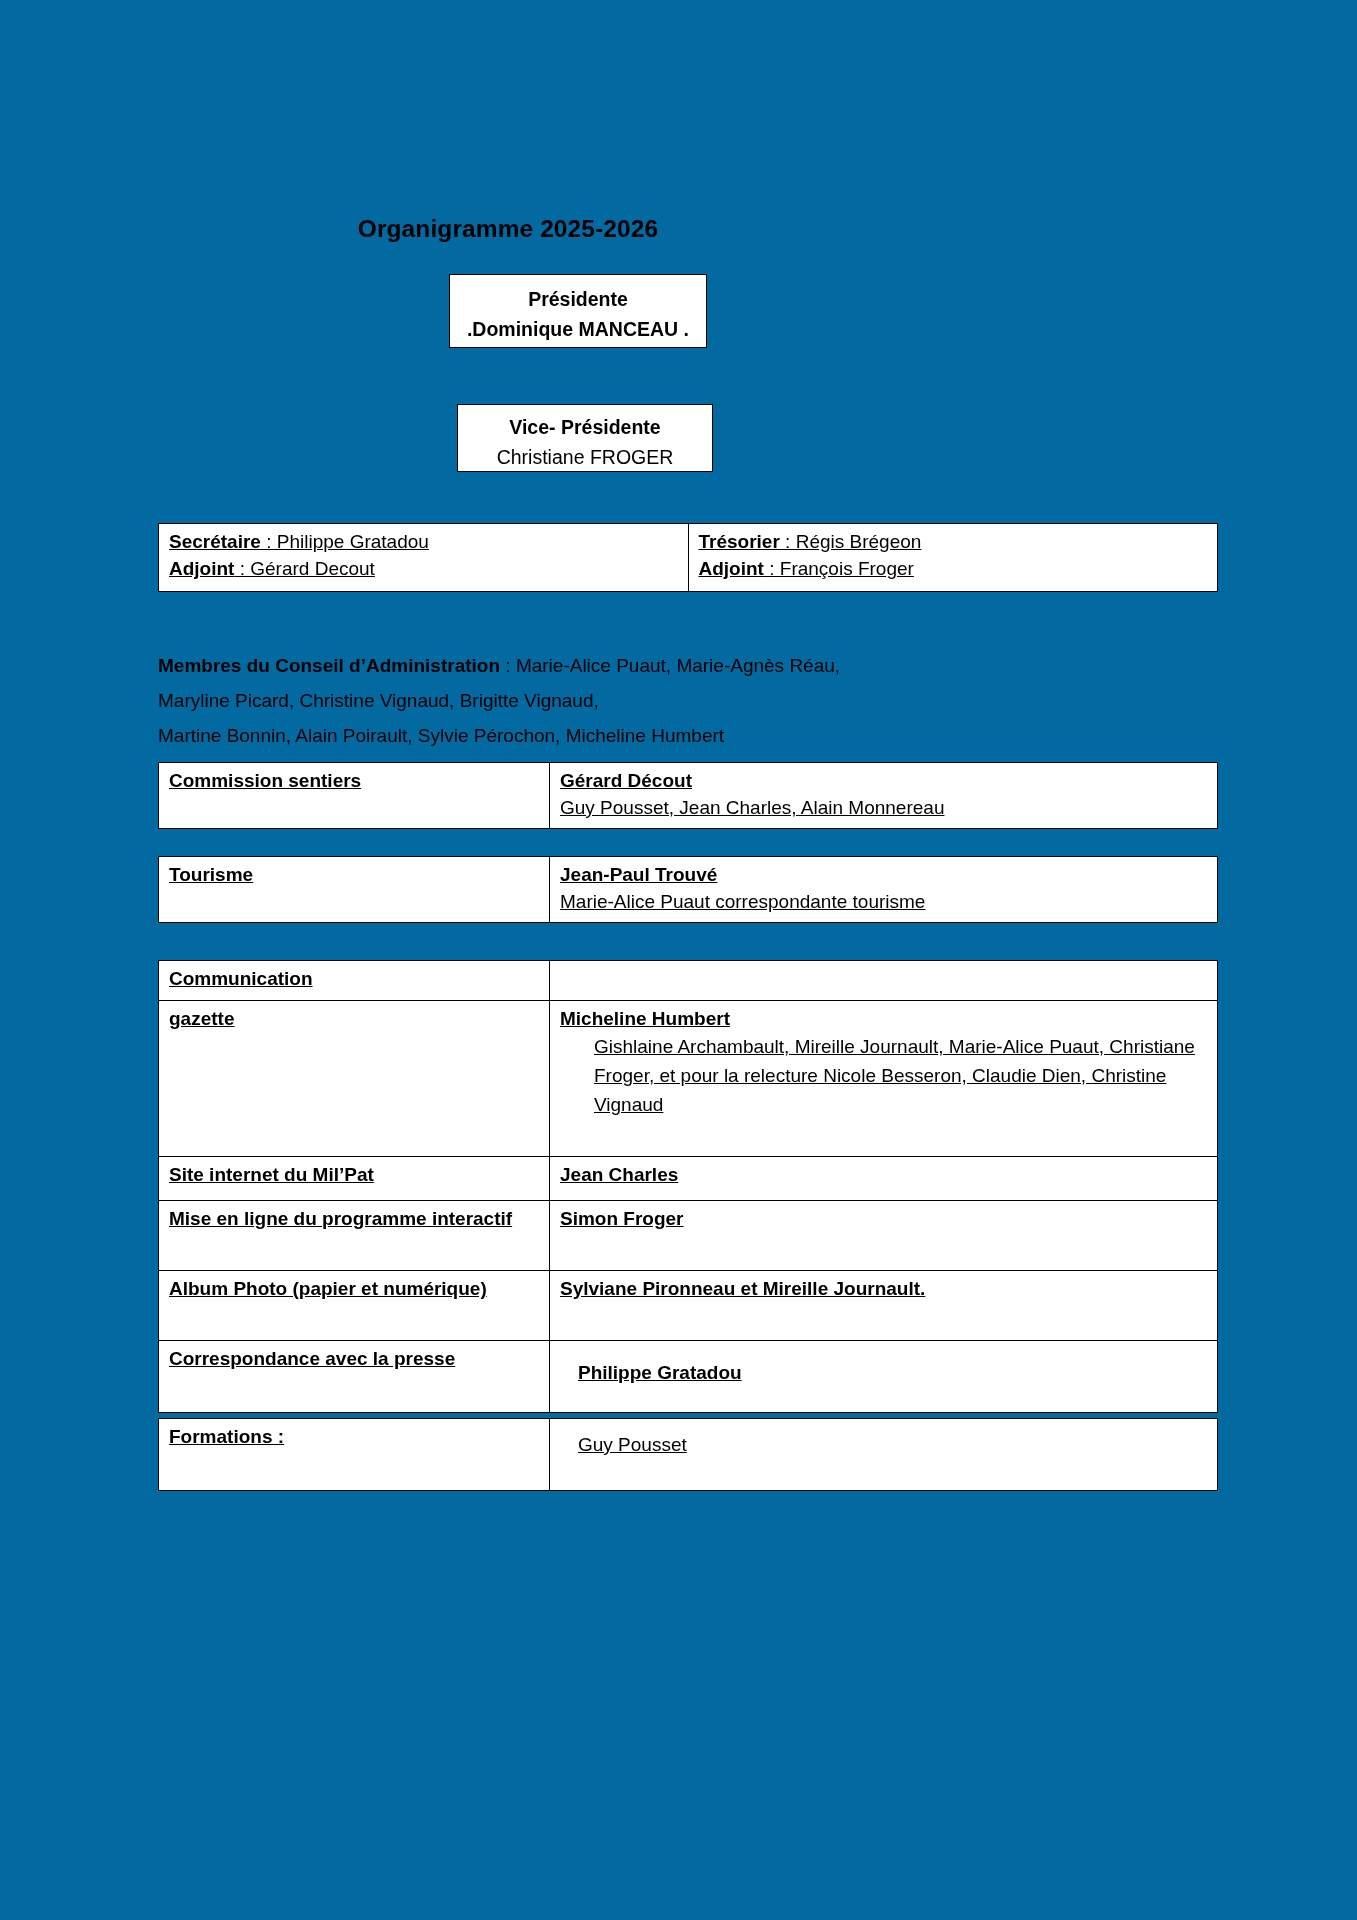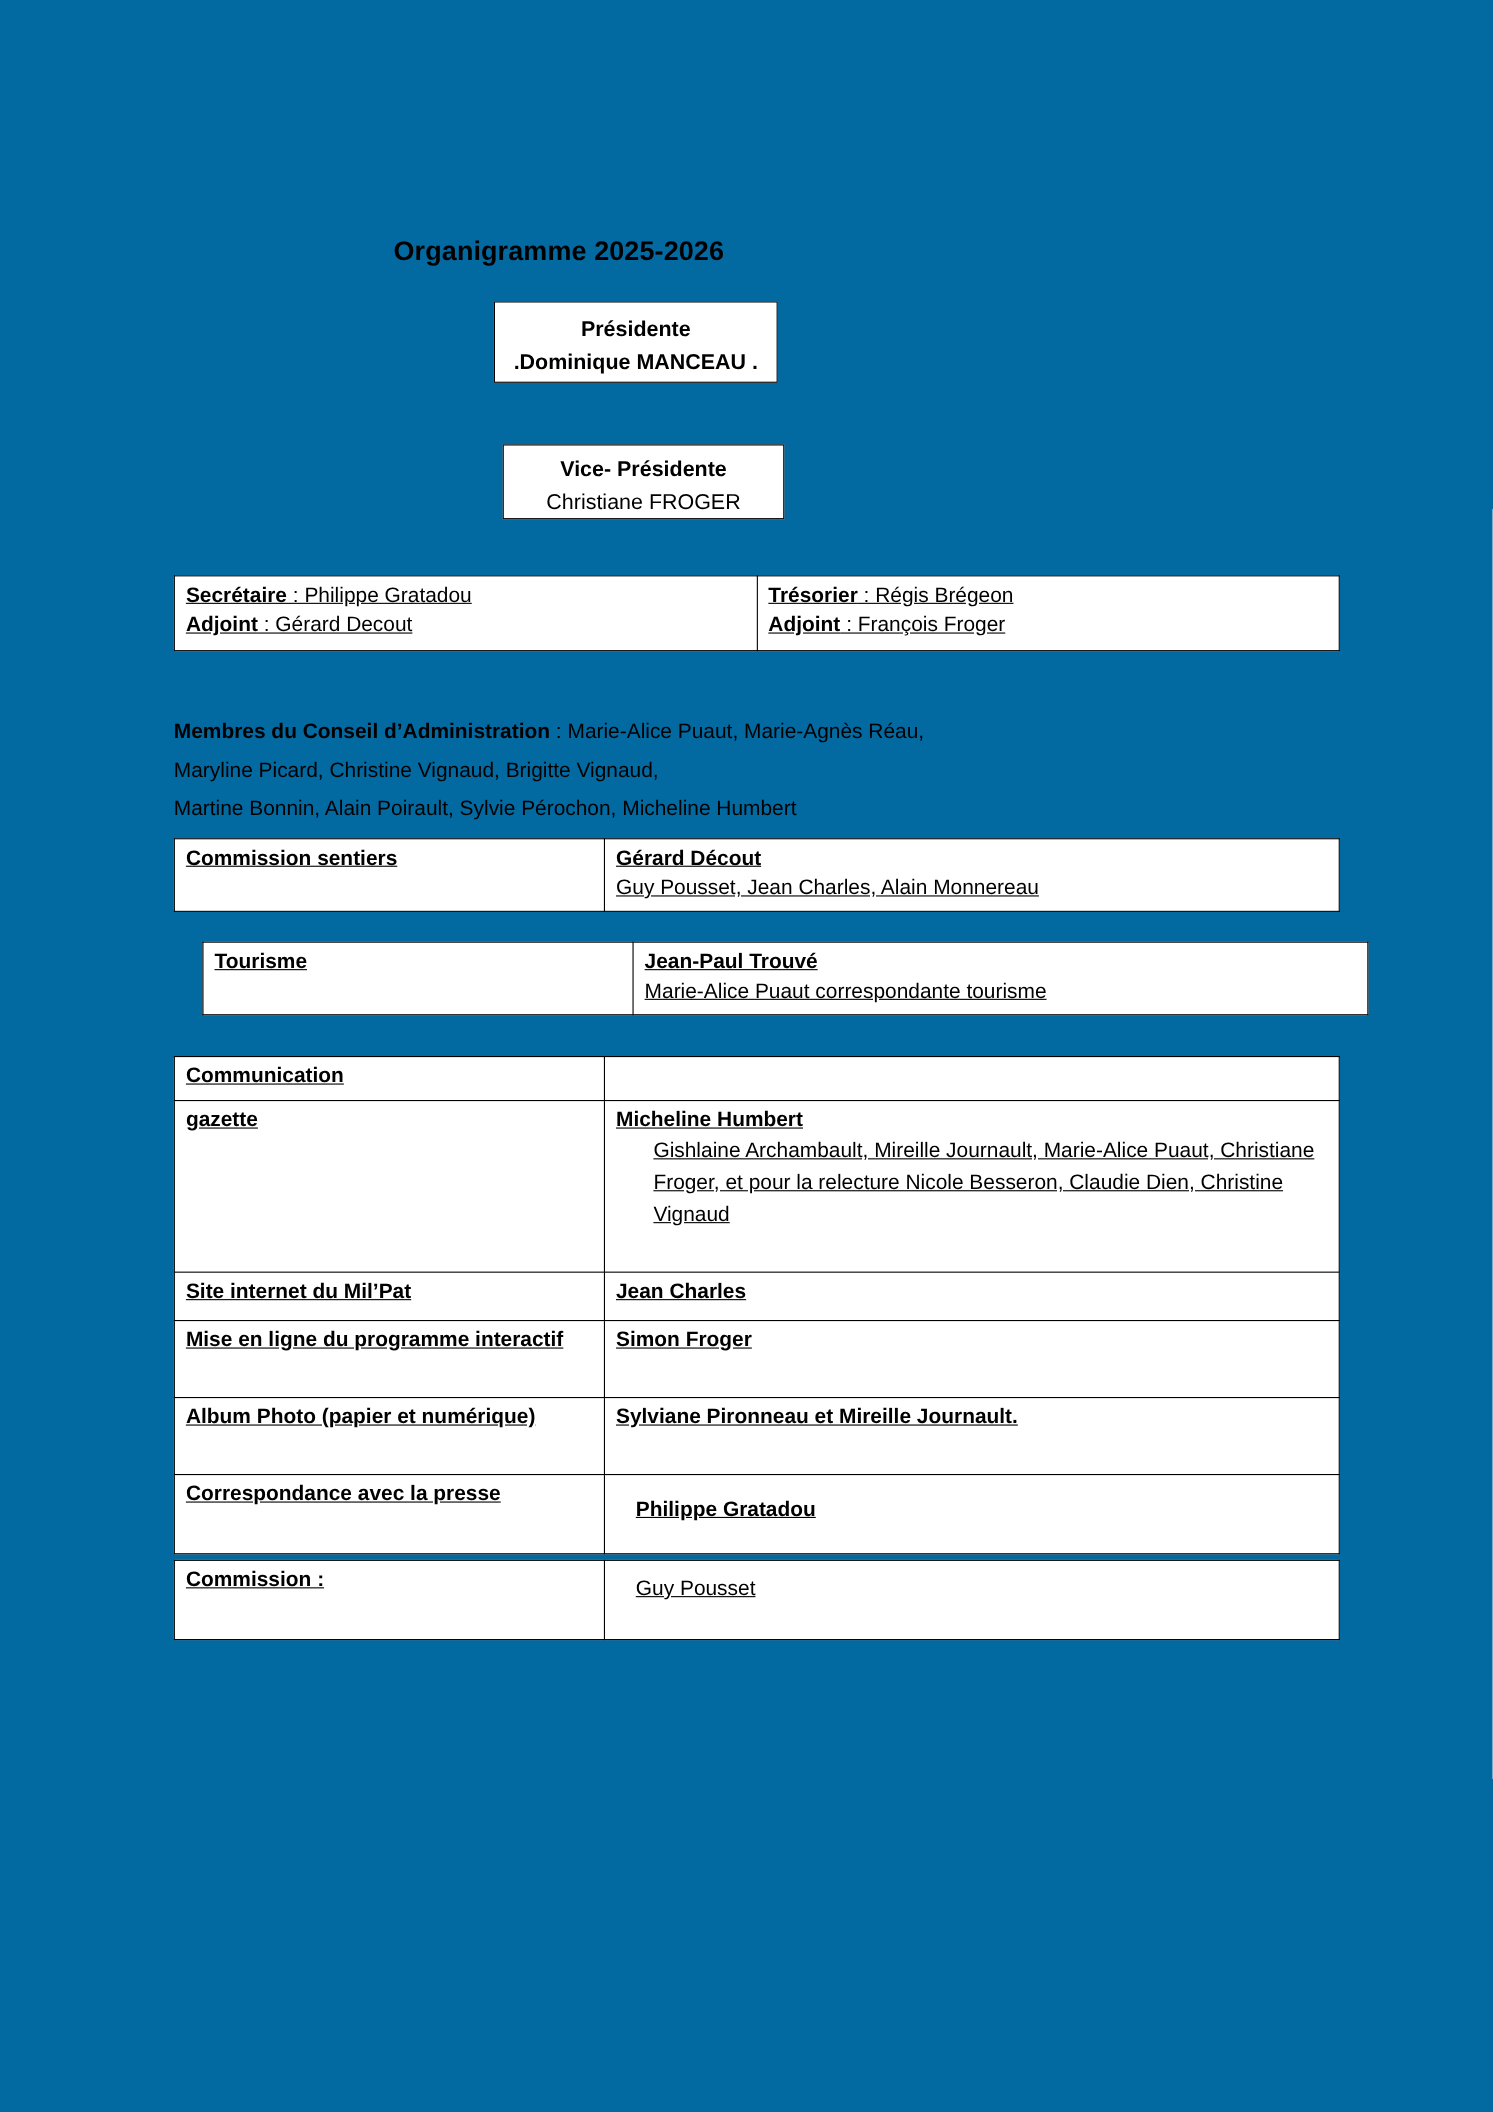--- a/index.html
+++ b/index.html
@@ -109,21 +109,21 @@
     left: 0;
     top: 648px;
     width: 1010px;
     font-size: 19px;
     line-height: 35px;
   }
   .ca-block .ca-line { white-space: nowrap; }
 
   
   .tbl-sentiers { position: absolute; left: 0; top: 762px; width: 1020px; }
-  .tbl-tourisme { position: absolute; left: 0; top: 856px; width: 1020px; margin-left: 26px; }
+  .tbl-tourisme { position: absolute; left: 0; top: 856px; width: 1020px; }
   .tbl-sentiers td, .tbl-tourisme td { height: 56px; }
   .tbl-sentiers td.c1, .tbl-tourisme td.c1 { width: 372px; }
 
   
   .tbl-communication {
     position: absolute;
     left: 0;
     top: 960px;
     width: 1020px;
   }
@@ -247,21 +247,21 @@
         <td>
           <div class="b presse-name">Philippe Gratadou</div>
         </td>
       </tr>
     </tbody>
       </table>
 
     <table class="grid tbl-formations">
       <tbody>
           <tr>
-        <td class="c1 b">Commission :</td>
+        <td class="c1 b">Formations :</td>
         <td>
           <div class="formations-value">Guy Pousset</div>
         </td>
       </tr>
     </tbody>
       </table>
 
   </div>
 </div>
 

